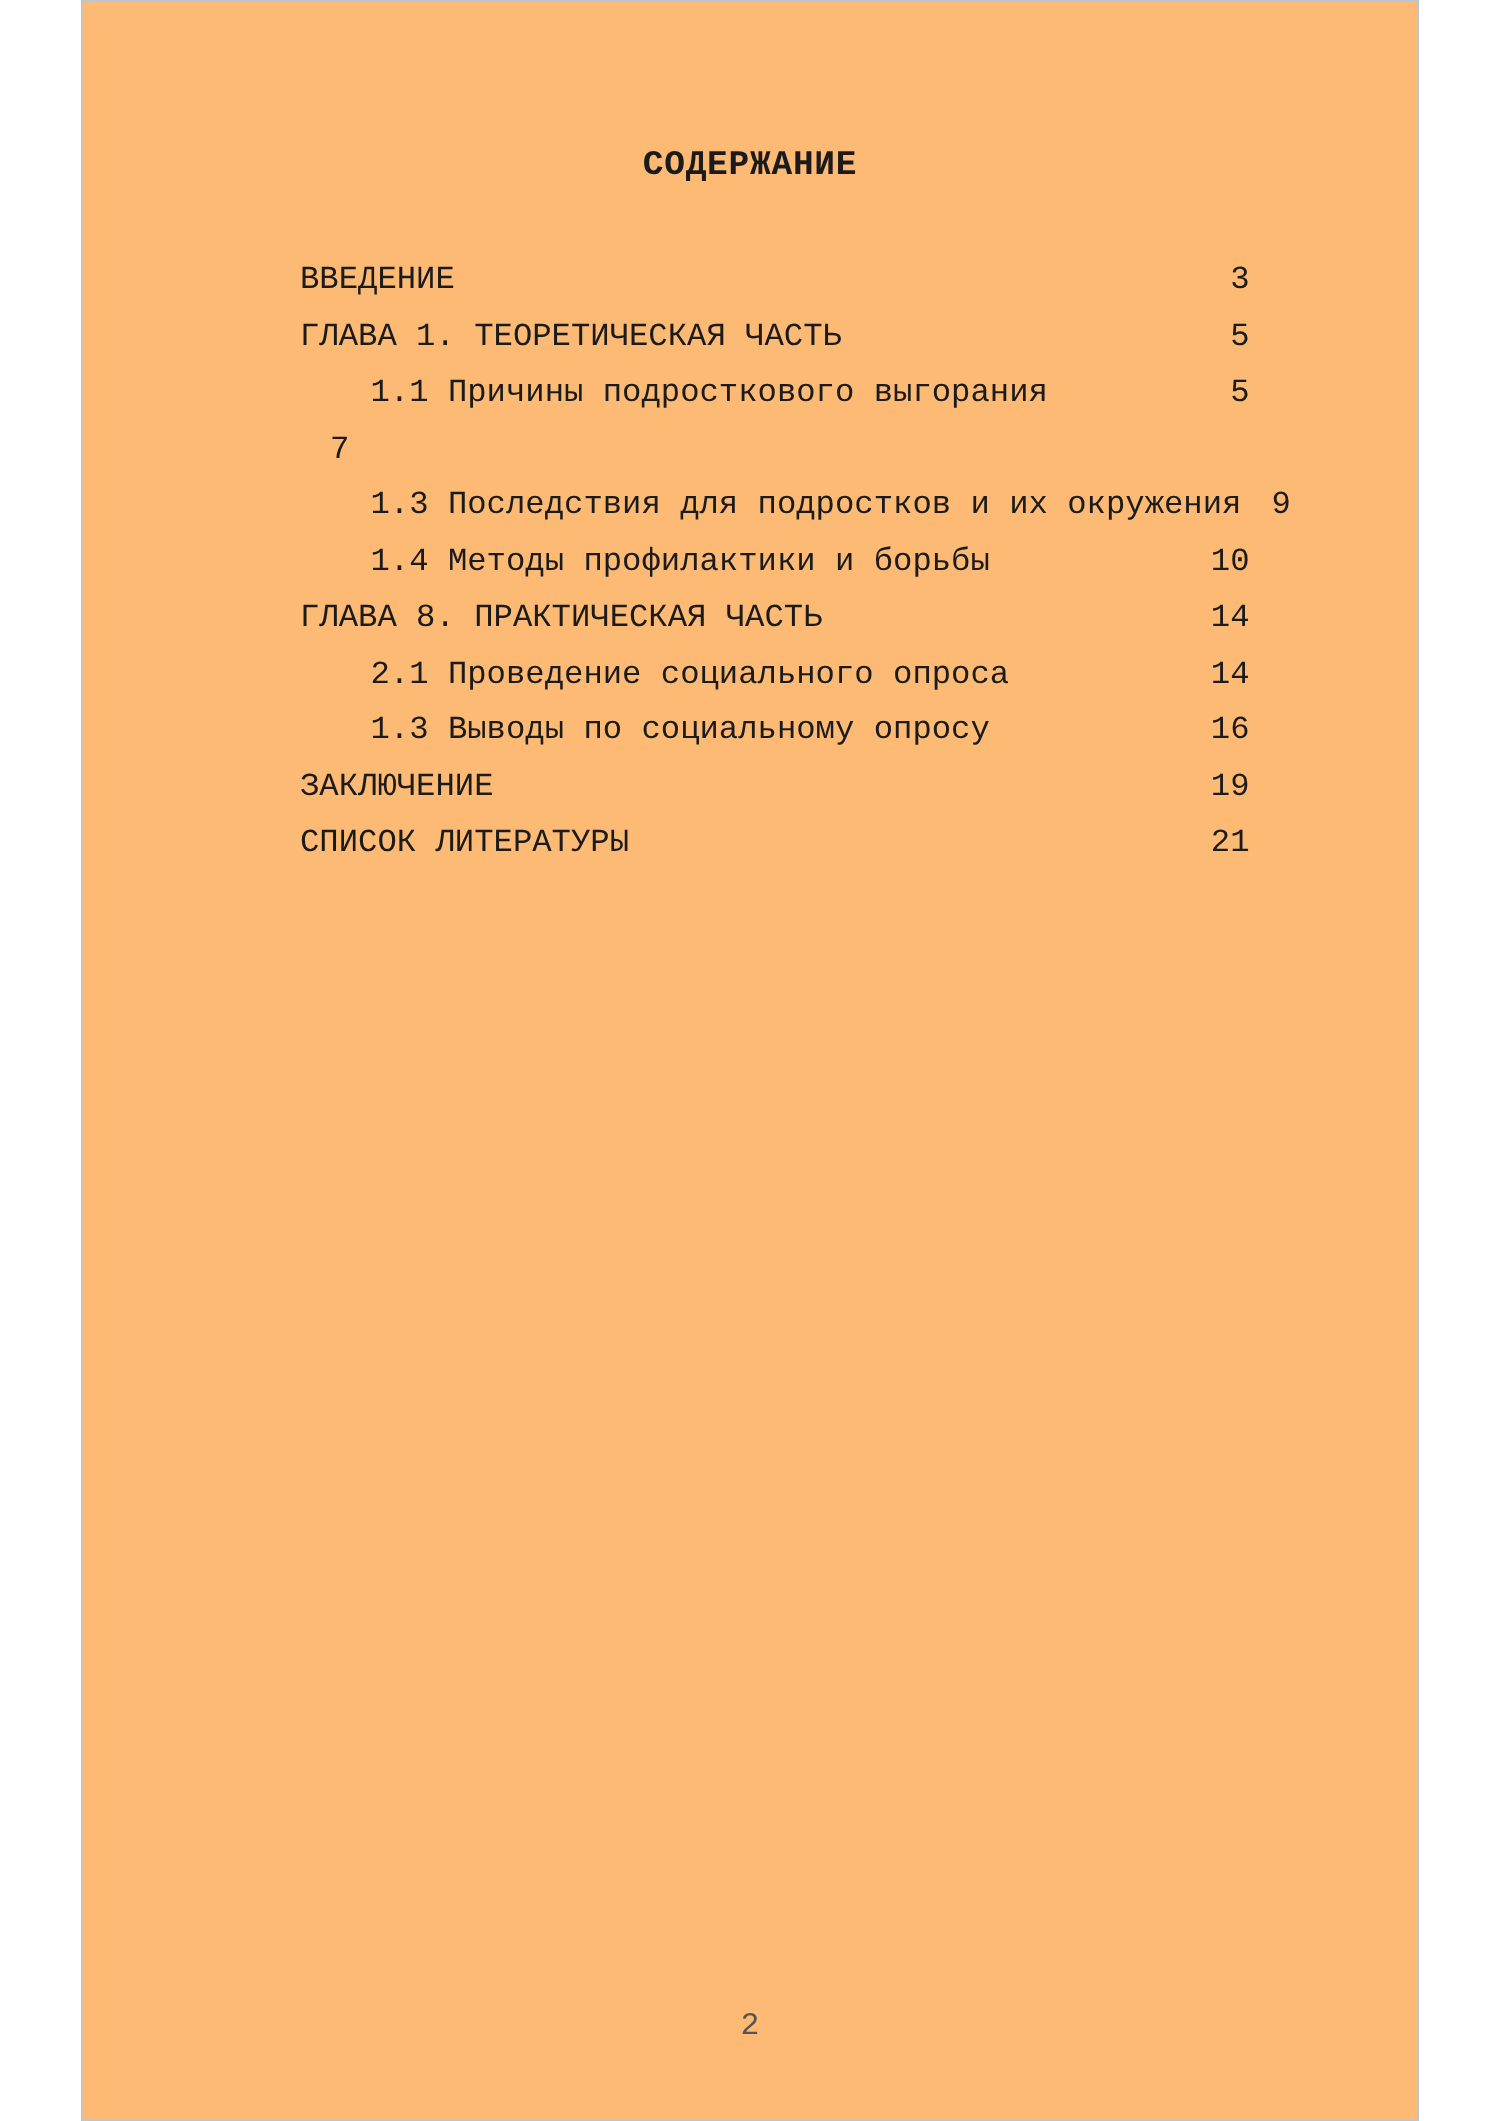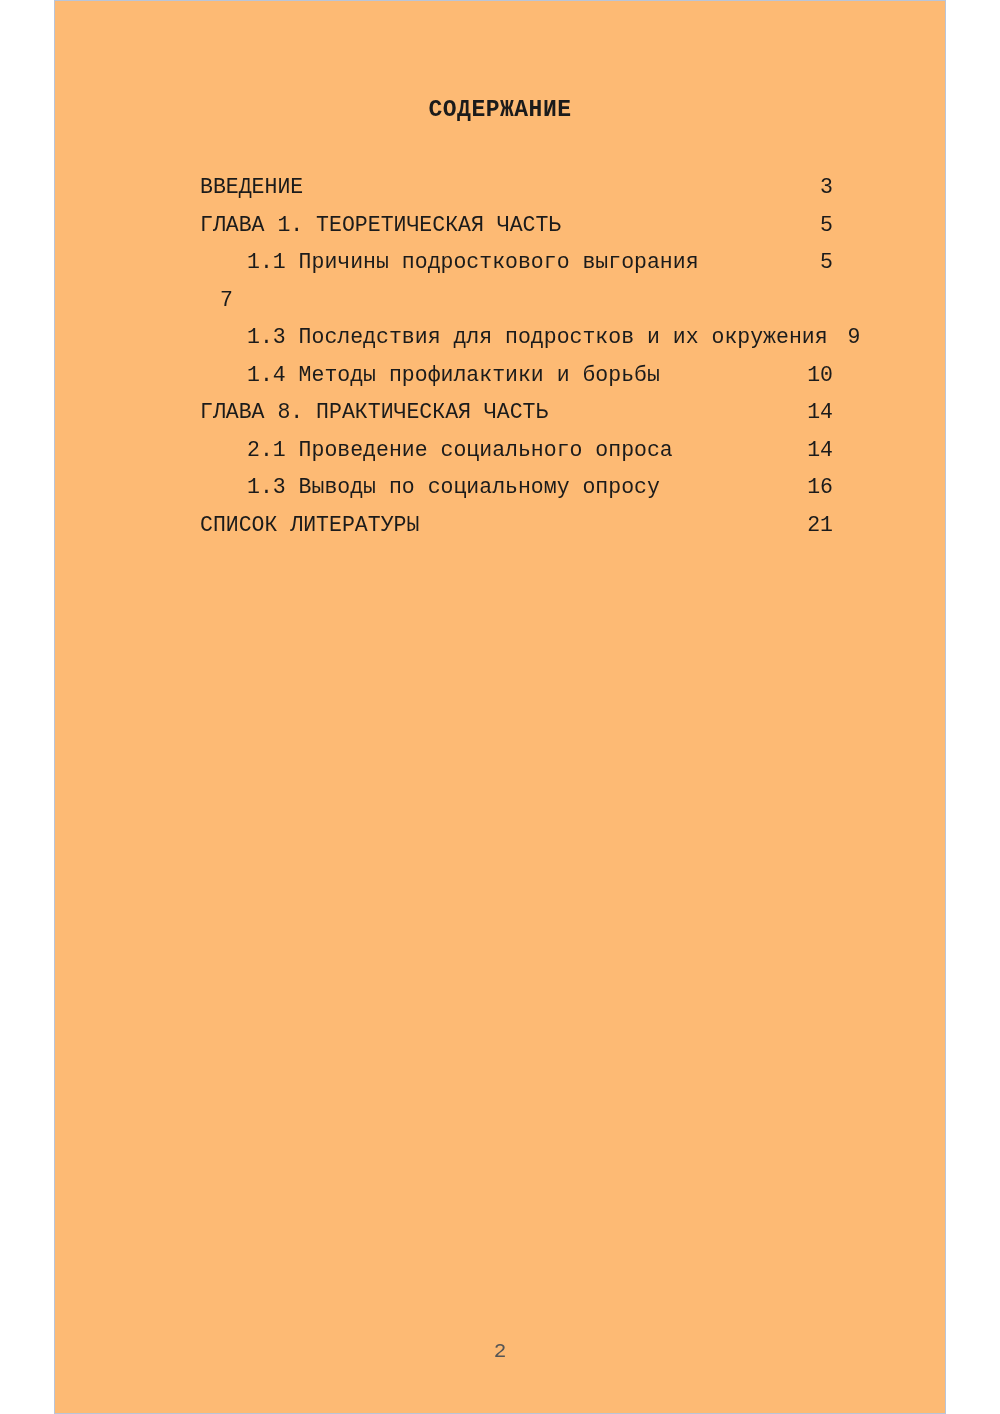--- a/index.html
+++ b/index.html
@@ -92,20 +92,24 @@
     <div class="toc-row sub">
       <span class="label">2.1 Проведение социального опроса</span>
       <span class="page-num">14</span>
     </div>
 
     <div class="toc-row sub">
       <span class="label">1.3 Выводы по социальному опросу</span>
       <span class="page-num">16</span>
     </div>
 
+    <div class="toc-row">
+      <span class="label">ЗАКЛЮЧЕНИЕ</span>
+      <span class="page-num">19</span>
+    </div>
 
     <div class="toc-row">
       <span class="label">СПИСОК ЛИТЕРАТУРЫ</span>
       <span class="page-num">21</span>
     </div>
 
   </div>
 
   <div class="page-footer">2</div>
 

